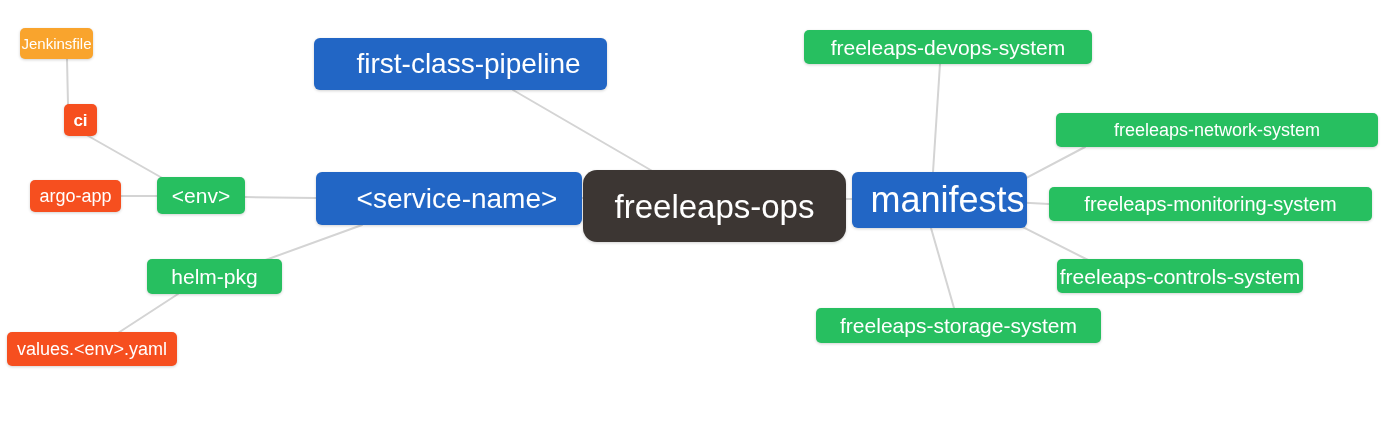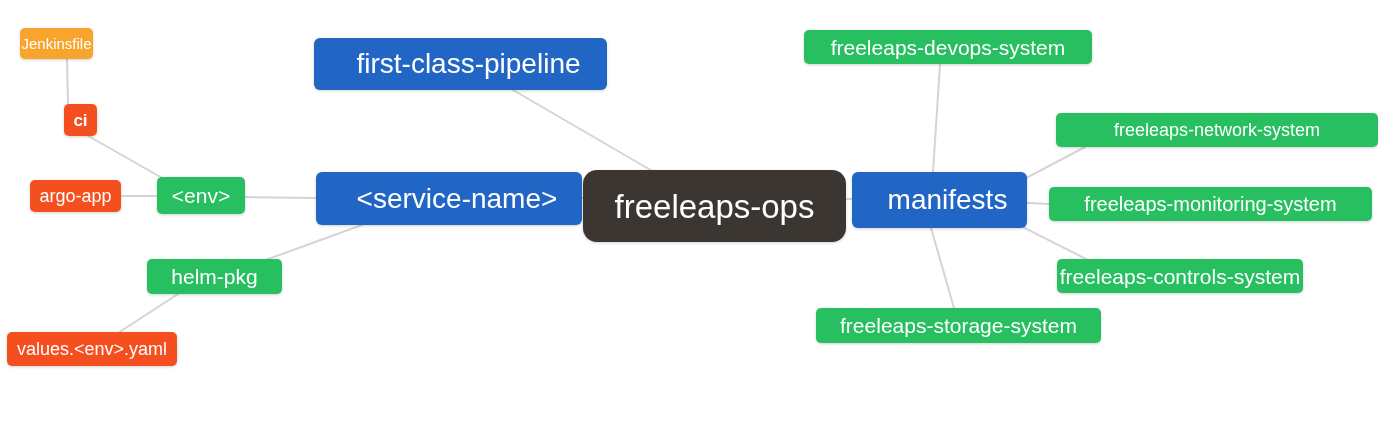--- a/index.html
+++ b/index.html
@@ -35,21 +35,21 @@
 
   #n-jenkinsfile          { left: 20px;   top: 28px;  width: 73px;  height: 31px; font-size: 15px; }
   #n-ci                   { left: 52px;   top: 104px; width: 33px;  height: 32px; font-size: 17px; font-weight: bold; margin-left: 12px; }
   #n-argo-app             { left: 30px;   top: 180px; width: 91px;  height: 32px; font-size: 18px; }
   #n-env                  { left: 157px;  top: 177px; width: 88px;  height: 37px; font-size: 21px; }
   #n-helm-pkg             { left: 147px;  top: 259px; width: 135px; height: 35px; font-size: 21px; }
   #n-values-env-yaml      { left: 7px;    top: 332px; width: 170px; height: 34px; font-size: 18px; }
   #n-first-class-pipeline { left: 314px;  top: 38px;  width: 277px; height: 52px; font-size: 28px; border-radius: 6px; }
   #n-service-name         { left: 316px;  top: 172px; width: 250px; height: 53px; font-size: 28px; border-radius: 6px; }
   #n-freeleaps-ops        { left: 583px;  top: 170px; width: 263px; height: 72px; font-size: 33px; border-radius: 14px; }
-  #n-manifests            { left: 852px;  top: 172px; width: 159px; height: 56px; font-size: 28px; border-radius: 6px; }
+  #n-manifests            { left: 852px;  top: 172px; width: 159px; height: 56px; font-size: 36px; border-radius: 6px; }
   #n-devops-system        { left: 796px;  top: 30px;  width: 288px; height: 34px; font-size: 21px; margin-left: 8px; }
   #n-network-system       { left: 1056px; top: 113px; width: 322px; height: 34px; font-size: 18px; }
   #n-monitoring-system    { left: 1049px; top: 187px; width: 323px; height: 34px; font-size: 20px; text-align: center; }
   #n-controls-system      { left: 1057px; top: 259px; width: 246px; height: 34px; font-size: 21px; }
   #n-storage-system       { left: 816px;  top: 308px; width: 285px; height: 35px; font-size: 21px; }
 </style>
 </head>
 <body>
 
 <div id="canvas">

